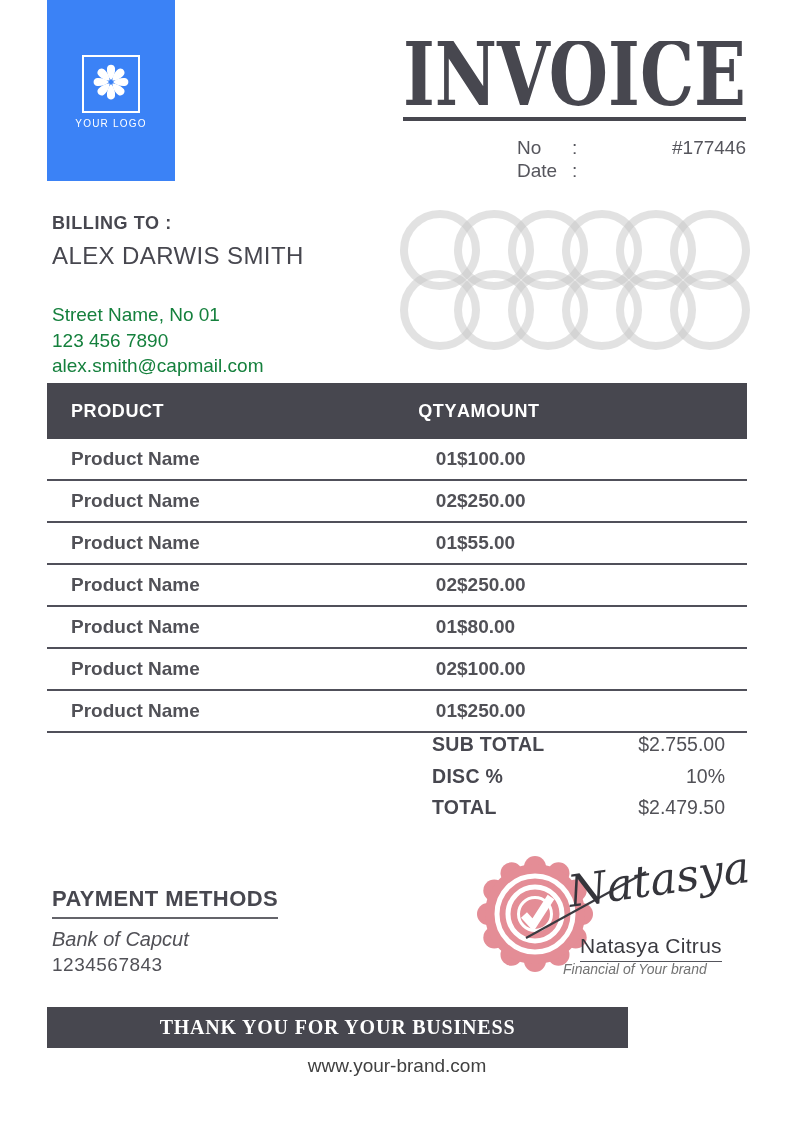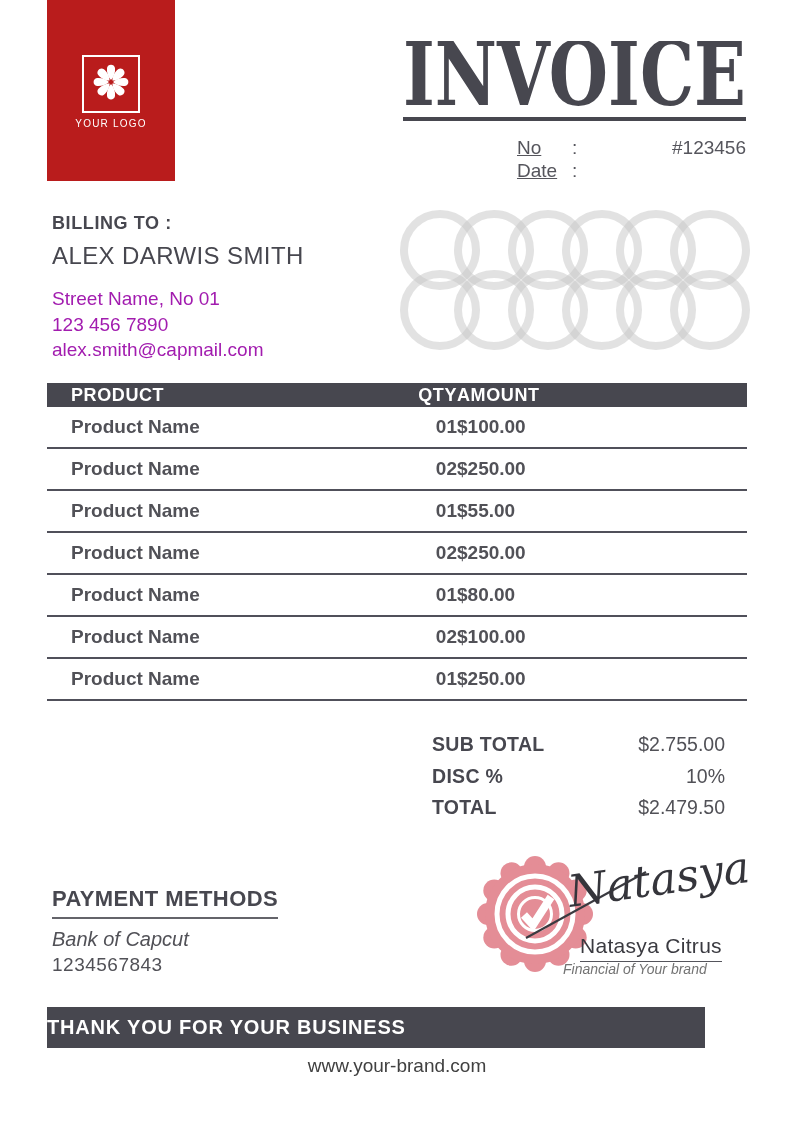--- a/index.html
+++ b/index.html
@@ -5,47 +5,47 @@
   * { margin:0; padding:0; box-sizing:border-box; }
   html,body { background:#e8e8e8; }
   .page {
     position:relative; width:793px; height:1122px; background:#ffffff;
     font-family:"Liberation Sans", sans-serif; color:#515157; overflow:hidden;
     margin:0 auto;
   }
 
   
   .logo-block { position:absolute; left:47px; top:0; width:128px; height:181px;
-    background:#b91c1c; display:flex; flex-direction:column; align-items:center; }
+    background:#3b82f6; display:flex; flex-direction:column; align-items:center; }
   .logo-frame { margin-top:55px; width:58px; height:58px; border:2.5px solid #ffffff;
     display:flex; align-items:center; justify-content:center; }
   .logo-label { margin-top:5px; color:#ffffff; font-size:10px; letter-spacing:1.2px; }
 
   
   .title-svg { position:absolute; left:403px; top:41px; }
   .title-underline { position:absolute; left:403px; top:117px; width:343px; height:4px; background:#47474f; }
   .meta { position:absolute; left:517px; top:136px; width:229px; font-size:19px; color:#55555c; }
   .meta-row { display:flex; line-height:23px; }
-  .meta-label { width:55px;text-decoration:underline; }
+  .meta-label { width:55px; }
   .meta-colon { width:14px; }
   .meta-value { flex:1; text-align:right; }
 
   
   .billing { position:absolute; left:52px; top:213px; }
   .billing-heading { font-size:18px; font-weight:bold; color:#47474f; letter-spacing:0.6px; }
   .billing-name { font-size:24px; color:#47474f; margin-top:8px; letter-spacing:0.4px; }
-  .billing-lines { margin-top:16px; font-size:19px; color:#a21caf; line-height:25.5px; }
+  .billing-lines { margin-top:32px; font-size:19px; color:#15803d; line-height:25.5px; }
 
   
   .circles { position:absolute; left:400px; top:210px; }
 
   
   .items { position:absolute; left:47px; top:383px; width:700px; }
   .thead { display:grid; grid-template-columns:1fr 120px 1fr; align-items:center;
-    height:24px; background:#47474f; color:#ffffff; font-weight:bold; font-size:18px; letter-spacing:0.6px; }
+    height:56px; background:#47474f; color:#ffffff; font-weight:bold; font-size:18px; letter-spacing:0.6px; }
   .trow { display:grid; grid-template-columns:1fr 120px 1fr; align-items:center;
     height:42px; border-bottom:2px solid #50505a; font-size:19px; color:#515157;font-weight:bold; }
   .col-product { padding-left:24px; text-align:left; }
   .col-qty { text-align:right; }
   .col-amount { padding-right:24px; }
 
   
   .totals { position:absolute; left:432px; top:729px; width:293px; font-size:19.5px; }
   .totals-row { display:flex; justify-content:space-between; line-height:31.5px; }
   .totals-label { font-weight:bold; color:#47474f; letter-spacing:0.3px; }
@@ -62,22 +62,22 @@
   .stamp-svg { position:absolute; left:477px; top:848px; }
   .sig-swash { position:absolute; left:520px; top:860px; }
   .sig-script { position:absolute; left:572px; top:866px; width:180px;
     font-family:"DejaVu Serif", serif; font-style:italic; font-size:44px; color:#35353b;
     transform:rotate(-8deg); transform-origin:left bottom; white-space:nowrap; }
   .sig-name { position:absolute; left:580px; top:934px; display:inline-block;
     font-size:21px; color:#3a3a40; border-bottom:1.5px solid #55555c; padding-bottom:3px; letter-spacing:0.3px; }
   .sig-title { position:absolute; left:563px; top:961px; font-size:14px; font-style:italic; color:#737373; }
 
   
-  .footer-bar { position:absolute; left:47px; top:1007px; width:658px; height:41px;
-    background:#47474f; display:flex; align-items:center; justify-content:flex-start; }
+  .footer-bar { position:absolute; left:47px; top:1007px; width:581px; height:41px;
+    background:#47474f; display:flex; align-items:center; justify-content:center;font-family:Liberation Serif, serif; }
   .footer-bar span { color:#ffffff; font-weight:bold; font-size:20px; letter-spacing:0.8px; }
   .website { position:absolute; left:47px; top:1055px; width:700px; text-align:center;
     font-size:19px; color:#404040; }
 </style>
 </head>
 <body>
 
 <div class="page">
 
   <div class="logo-block">
@@ -118,21 +118,21 @@
 
   <svg class="title-svg" width="343" height="70" viewBox="0 0 343 70">
     <text x="0" y="64" font-family="DejaVu Serif, serif" font-weight="bold" font-size="88" fill="#47474f" textLength="343" lengthAdjust="spacingAndGlyphs">INVOICE</text>
   </svg>
   <div class="title-underline"></div>
 
   <div class="meta">
     <div class="meta-row">
       <span class="meta-label">No</span>
       <span class="meta-colon">:</span>
-      <span class="meta-value">#123456</span>
+      <span class="meta-value">#177446</span>
     </div>
     <div class="meta-row">
       <span class="meta-label">Date</span>
       <span class="meta-colon">:</span>
     </div>
   </div>
 
   <div class="billing">
     <div class="billing-heading">BILLING TO :</div>
     <div class="billing-name">ALEX DARWIS SMITH</div>

